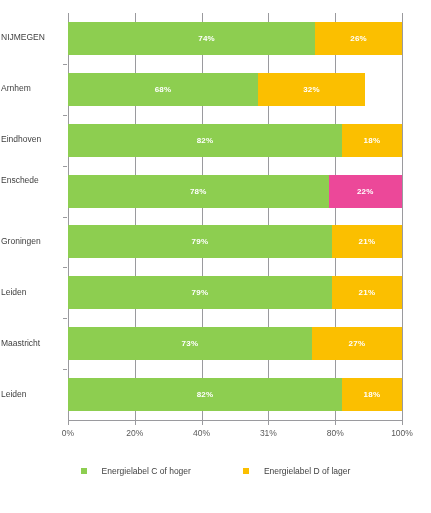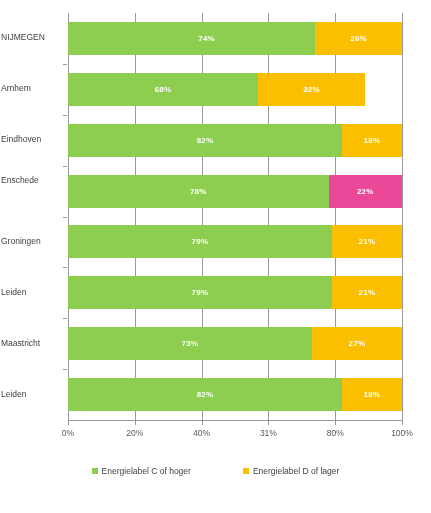--- a/index.html
+++ b/index.html
@@ -126,21 +126,21 @@
     left: 0;
     top: 466px;
     width: 431px;
     display: flex;
     justify-content: center;
     gap: 52px;
   }
   .legend-item {
     display: flex;
     align-items: center;
-    gap: 4px;
+    gap: 15px;
   }
   .legend-swatch {
     width: 6px;
     height: 6px;
     flex: 0 0 auto;
   }
   .legend-text {
     font-size: 8.5px;
     color: #3f3f3f;
     white-space: nowrap;

